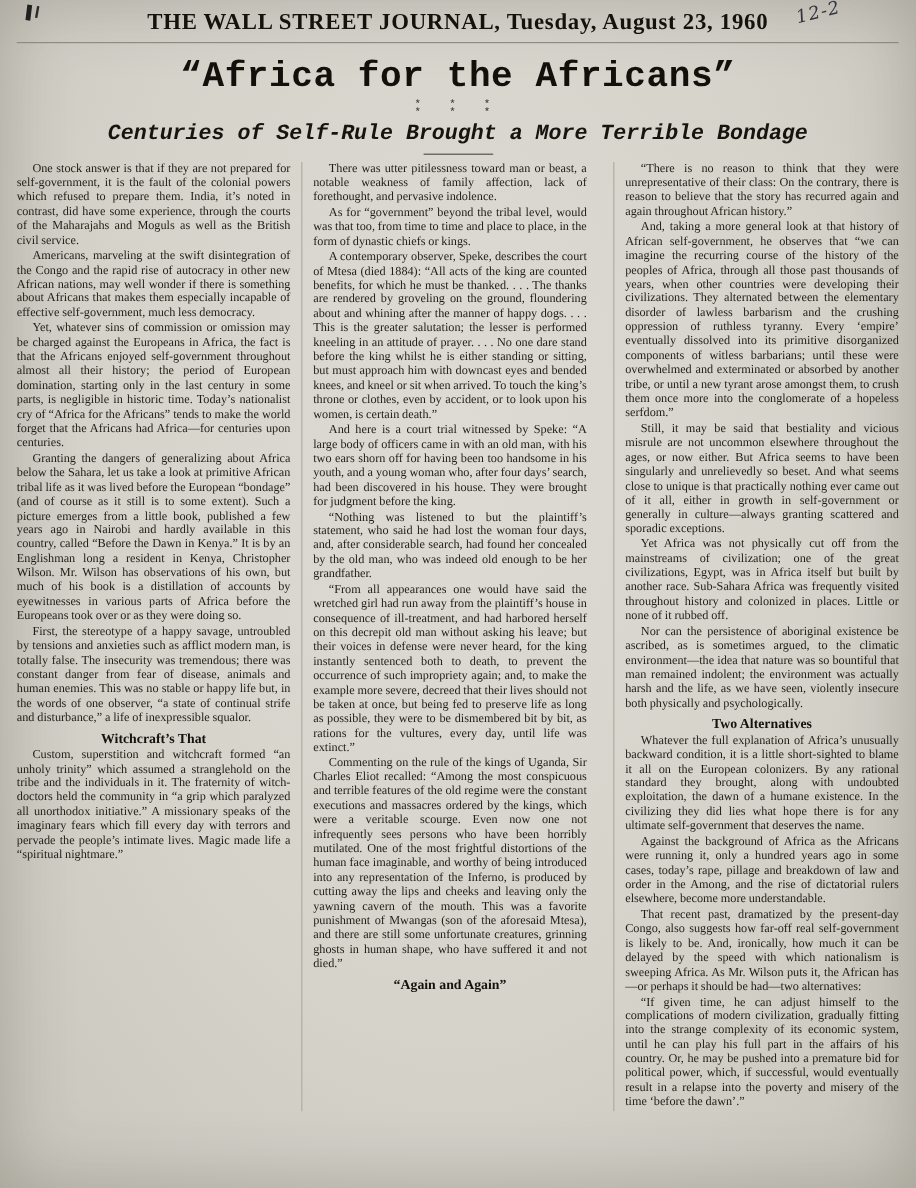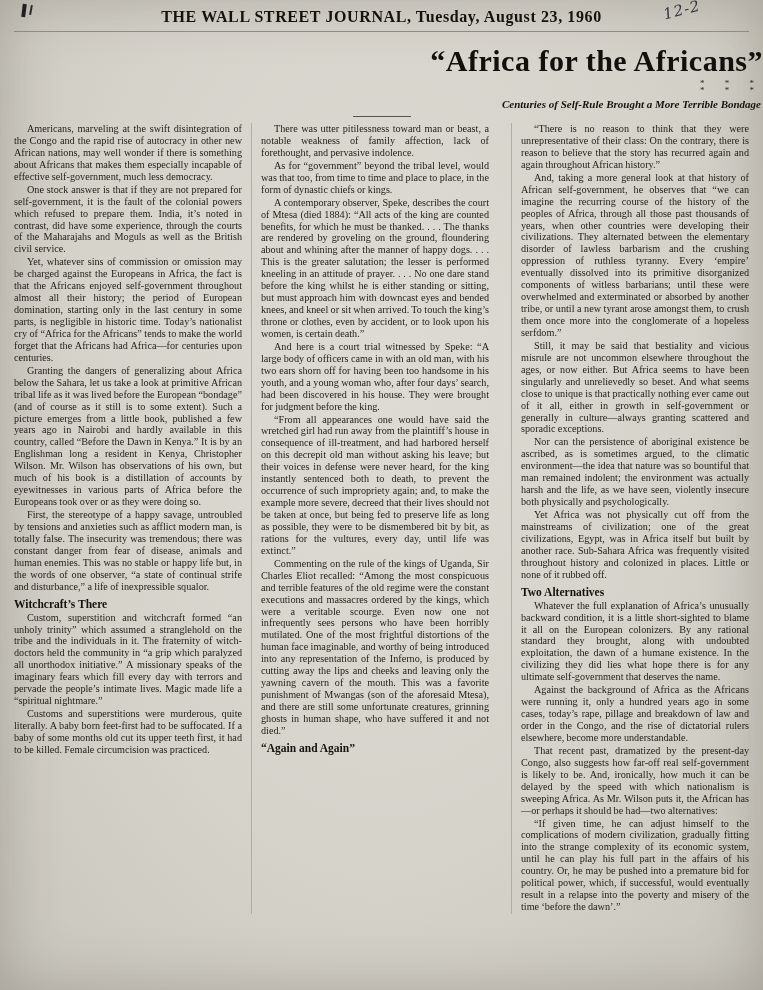--- a/index.html
+++ b/index.html
@@ -37,43 +37,43 @@
     color: #33333d;
     transform: rotate(-14deg);
     letter-spacing: 1px;
   }
   .masthead {
     margin: 8px 14px 0;
     padding-bottom: 5px;
     border-bottom: 1px solid #8f8b81;
     text-align: center;
     font-weight: bold;
-    font-size: 16px;
+    font-size: 19px;
     letter-spacing: 0.6px;
     color: #14120d;
   }
-  .headline-block { text-align: right; }
+  .headline-block { text-align: center; font-family: Liberation Mono, monospace; }
   .title {
     margin: 12px 0 2px;
     font-size: 30px;
     font-weight: bold;
     letter-spacing: 0.5px;
     color: #12100b;
   }
   .ornament {
     white-space: pre-line;
     font-size: 9px;
     line-height: 7px;
     letter-spacing: 9px;
     color: #2a281f;
     margin: 2px 0 4px;
   }
   .subtitle {
     margin: 4px 2px 6px;
-    font-size: 11px;
+    font-size: 18px;
     font-weight: bold;
     font-style: italic;
     color: #16140e;
   }
   .byline-rule {
     width: 58px;
     margin: 4px auto 3px;
     border-top: 1px solid #56534a;
   }
   .byline {
@@ -105,21 +105,21 @@
     text-indent: 13px;
     word-spacing: -0.2px;
     hyphens: auto;
     -webkit-hyphens: auto;
     color: #201d16;
   }
   .subhead {
     margin: 5px 0 2px;
     font-size: 11.5px;
     font-weight: bold;
-    text-align: left;
+    text-align: center;
     color: #14120c;
   }
 </style>
 </head>
 <body>
 
 <div class="scan">
   <div class="mark-tl1"></div>
   <div class="mark-tl2"></div>
   <div class="handwritten">12-2</div>
@@ -131,44 +131,44 @@
   <div class="headline-block">
     <h1 class="title">“Africa for the Africans”</h1>
     <div class="ornament">* * *
 * * *</div>
     <h2 class="subtitle">Centuries of Self-Rule Brought a More Terrible Bondage</h2>
     <div class="byline-rule"></div>
   </div>
 
   <div class="columns" id="columns">
       <div class="column">
+        <p class="para">One stock answer is that if they are not prepared for self-government, it is the fault of the colonial powers which refused to prepare them. India, it’s noted in contrast, did have some experience, through the courts of the Maharajahs and Moguls as well as the British civil service.</p>
         <p class="para">Americans, marveling at the swift disintegration of the Congo and the rapid rise of autocracy in other new African nations, may well wonder if there is something about Africans that makes them especially incapable of effective self-government, much less democracy.</p>
-        <p class="para">One stock answer is that if they are not prepared for self-government, it is the fault of the colonial powers which refused to prepare them. India, it’s noted in contrast, did have some experience, through the courts of the Maharajahs and Moguls as well as the British civil service.</p>
         <p class="para">Yet, whatever sins of commission or omission may be charged against the Europeans in Africa, the fact is that the Africans enjoyed self-government throughout almost all their history; the period of European domination, starting only in the last century in some parts, is negligible in historic time. Today’s nationalist cry of “Africa for the Africans” tends to make the world forget that the Africans had Africa—for centuries upon centuries.</p>
         <p class="para">Granting the dangers of generalizing about Africa below the Sahara, let us take a look at primitive African tribal life as it was lived before the European “bondage” (and of course as it still is to some extent). Such a picture emerges from a little book, published a few years ago in Nairobi and hardly available in this country, called “Before the Dawn in Kenya.” It is by an Englishman long a resident in Kenya, Christopher Wilson. Mr. Wilson has observations of his own, but much of his book is a distillation of accounts by eyewitnesses in various parts of Africa before the Europeans took over or as they were doing so.</p>
         <p class="para">First, the stereotype of a happy savage, untroubled by tensions and anxieties such as afflict modern man, is totally false. The insecurity was tremendous; there was constant danger from fear of disease, animals and human enemies. This was no stable or happy life but, in the words of one observer, “a state of continual strife and disturbance,” a life of inexpressible squalor.</p>
-        <h3 class="subhead">Witchcraft’s There</h3>
+        <h3 class="subhead">Witchcraft’s That</h3>
         <p class="para">Custom, superstition and witchcraft formed “an unholy trinity” which assumed a stranglehold on the tribe and the individuals in it. The fraternity of witch-doctors held the community in “a grip which paralyzed all unorthodox initiative.” A missionary speaks of the imaginary fears which fill every day with terrors and pervade the people’s intimate lives. Magic made life a “spiritual nightmare.”</p>
-        <p class="para">Customs and superstitions were murderous, quite literally. A baby born feet-first had to be suffocated. If a baby of some months old cut its upper teeth first, it had to be killed. Female circumcision was practiced.</p>
       </div>
       <div class="column">
         <p class="para">There was utter pitilessness toward man or beast, a notable weakness of family affection, lack of forethought, and pervasive indolence.</p>
         <p class="para">As for “government” beyond the tribal level, would was that too, from time to time and place to place, in the form of dynastic chiefs or kings.</p>
         <p class="para">A contemporary observer, Speke, describes the court of Mtesa (died 1884): “All acts of the king are counted benefits, for which he must be thanked. . . . The thanks are rendered by groveling on the ground, floundering about and whining after the manner of happy dogs. . . . This is the greater salutation; the lesser is performed kneeling in an attitude of prayer. . . . No one dare stand before the king whilst he is either standing or sitting, but must approach him with downcast eyes and bended knees, and kneel or sit when arrived. To touch the king’s throne or clothes, even by accident, or to look upon his women, is certain death.”</p>
         <p class="para">And here is a court trial witnessed by Speke: “A large body of officers came in with an old man, with his two ears shorn off for having been too handsome in his youth, and a young woman who, after four days’ search, had been discovered in his house. They were brought for judgment before the king.</p>
+        <p class="para">“Nothing was listened to but the plaintiff’s statement, who said he had lost the woman four days, and, after considerable search, had found her concealed by the old man, who was indeed old enough to be her grandfather.</p>
         <p class="para">“From all appearances one would have said the wretched girl had run away from the plaintiff’s house in consequence of ill-treatment, and had harbored herself on this decrepit old man without asking his leave; but their voices in defense were never heard, for the king instantly sentenced both to death, to prevent the occurrence of such impropriety again; and, to make the example more severe, decreed that their lives should not be taken at once, but being fed to preserve life as long as possible, they were to be dismembered bit by bit, as rations for the vultures, every day, until life was extinct.”</p>
         <p class="para">Commenting on the rule of the kings of Uganda, Sir Charles Eliot recalled: “Among the most conspicuous and terrible features of the old regime were the constant executions and massacres ordered by the kings, which were a veritable scourge. Even now one not infrequently sees persons who have been horribly mutilated. One of the most frightful distortions of the human face imaginable, and worthy of being introduced into any representation of the Inferno, is produced by cutting away the lips and cheeks and leaving only the yawning cavern of the mouth. This was a favorite punishment of Mwangas (son of the aforesaid Mtesa), and there are still some unfortunate creatures, grinning ghosts in human shape, who have suffered it and not died.”</p>
         <h3 class="subhead" style="">“Again and Again”</h3>
       </div>
       <div class="column">
         <p class="para">“There is no reason to think that they were unrepresentative of their class: On the contrary, there is reason to believe that the story has recurred again and again throughout African history.”</p>
         <p class="para">And, taking a more general look at that history of African self-government, he observes that “we can imagine the recurring course of the history of the peoples of Africa, through all those past thousands of years, when other countries were developing their civilizations. They alternated between the elementary disorder of lawless barbarism and the crushing oppression of ruthless tyranny. Every ‘empire’ eventually dissolved into its primitive disorganized components of witless barbarians; until these were overwhelmed and exterminated or absorbed by another tribe, or until a new tyrant arose amongst them, to crush them once more into the conglomerate of a hopeless serfdom.”</p>
         <p class="para">Still, it may be said that bestiality and vicious misrule are not uncommon elsewhere throughout the ages, or now either. But Africa seems to have been singularly and unrelievedly so beset. And what seems close to unique is that practically nothing ever came out of it all, either in growth in self-government or generally in culture—always granting scattered and sporadic exceptions.</p>
+        <p class="para">Yet Africa was not physically cut off from the mainstreams of civilization; one of the great civilizations, Egypt, was in Africa itself but built by another race. Sub-Sahara Africa was frequently visited throughout history and colonized in places. Little or none of it rubbed off.</p>
         <p class="para">Nor can the persistence of aboriginal existence be ascribed, as is sometimes argued, to the climatic environment—the idea that nature was so bountiful that man remained indolent; the environment was actually harsh and the life, as we have seen, violently insecure both physically and psychologically.</p>
-        <p class="para">Yet Africa was not physically cut off from the mainstreams of civilization; one of the great civilizations, Egypt, was in Africa itself but built by another race. Sub-Sahara Africa was frequently visited throughout history and colonized in places. Little or none of it rubbed off.</p>
         <h3 class="subhead">Two Alternatives</h3>
         <p class="para">Whatever the full explanation of Africa’s unusually backward condition, it is a little short-sighted to blame it all on the European colonizers. By any rational standard they brought, along with undoubted exploitation, the dawn of a humane existence. In the civilizing they did lies what hope there is for any ultimate self-government that deserves the name.</p>
-        <p class="para">Against the background of Africa as the Africans were running it, only a hundred years ago in some cases, today’s rape, pillage and breakdown of law and order in the Congo, and the rise of dictatorial rulers elsewhere, become more understandable.</p>
+        <p class="para">Against the background of Africa as the Africans were running it, only a hundred years ago in some cases, today’s rape, pillage and breakdown of law and order in the Among, and the rise of dictatorial rulers elsewhere, become more understandable.</p>
         <p class="para">That recent past, dramatized by the present-day Congo, also suggests how far-off real self-government is likely to be. And, ironically, how much it can be delayed by the speed with which nationalism is sweeping Africa. As Mr. Wilson puts it, the African has—or perhaps it should be had—two alternatives:</p>
         <p class="para">“If given time, he can adjust himself to the complications of modern civilization, gradually fitting into the strange complexity of its economic system, until he can play his full part in the affairs of his country. Or, he may be pushed into a premature bid for political power, which, if successful, would eventually result in a relapse into the poverty and misery of the time ‘before the dawn’.”</p>
       </div>
     </div>
 </div>
 
 </body></html>

